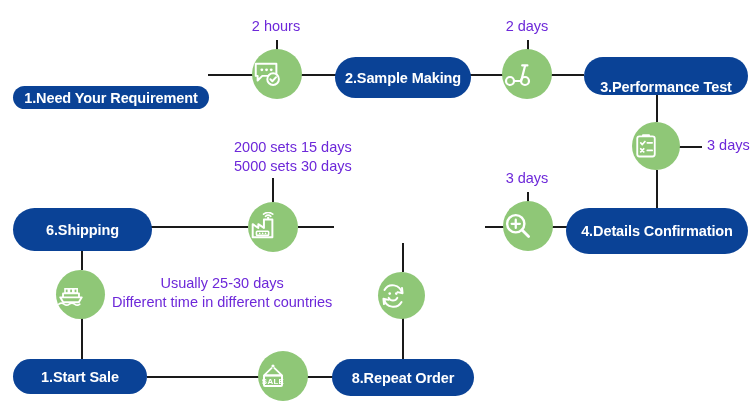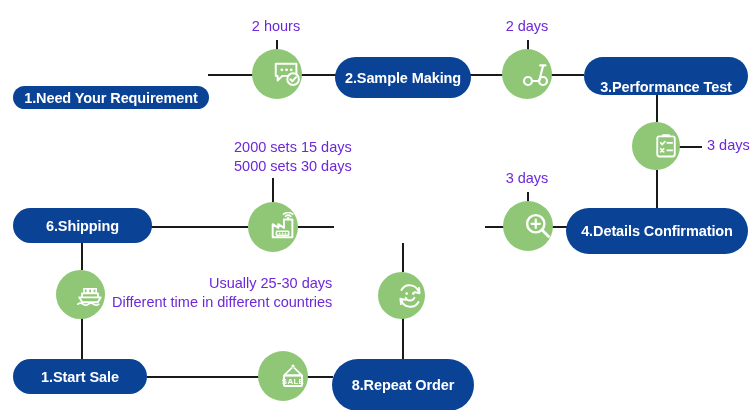--- a/index.html
+++ b/index.html
@@ -37,36 +37,36 @@
     z-index:5;
   }
 
   
   .node{
     position:absolute;
     border-radius:50%;
     background:#8fc777;
     display:flex;
     align-items:center;
-    justify-content:flex-end;
+    justify-content:flex-start;
     z-index:6;
   }
   .node svg{display:block;}
 
   
   .note{
     position:absolute;
     color:#6d28d9;
     font-size:14.5px;
     line-height:19px;
     white-space:pre;
     z-index:4;
   }
   .note.c{transform:translateX(-50%);text-align:center;}
-  .note.l{text-align:right;}
+  .note.l{text-align:center;}
 </style>
 </head>
 <body>
 
 <div id="stage">
 
   <div class="line h" style="left:208px;top:74px;width:46px;"></div>
   <div class="line h" style="left:300px;top:74px;width:36px;"></div>
   <div class="line h" style="left:470px;top:74px;width:33px;"></div>
   <div class="line h" style="left:551px;top:74px;width:33px;"></div>
@@ -133,21 +133,21 @@
       <rect x="6" y="5" width="20" height="23" rx="2.5" fill="none" stroke="#ffffff" stroke-width="2.1"></rect>
       <path d="M12.5 5V3.6h7V5" fill="none" stroke="#ffffff" stroke-width="2.1" stroke-linejoin="round"></path>
       <path d="M10 12.5l1.8 1.8 3-3.4" fill="none" stroke="#ffffff" stroke-width="2" stroke-linecap="round" stroke-linejoin="round"></path>
       <path d="M17.5 12.3h5.5" fill="none" stroke="#ffffff" stroke-width="2" stroke-linecap="round"></path>
       <path d="M10 19.2l3.4 3.4M13.4 19.2L10 22.6" fill="none" stroke="#ffffff" stroke-width="2" stroke-linecap="round"></path>
       <path d="M17.5 21h5.5" fill="none" stroke="#ffffff" stroke-width="2" stroke-linecap="round"></path>
     </svg>
   </div>
   <div class="note l" style="left:707px;top:136px;">3 days</div>
 
-  <div class="pill" style="left:13px;top:208px;width:139px;height:35px;">
+  <div class="pill" style="left:13px;top:208px;width:139px;height:43px;">
     <span>6.Shipping</span>
   </div>
 
   <div class="node" style="left:248px;top:202px;width:50px;height:50px;">
     <svg width="30" height="30" viewBox="0 0 32 32">
       <path d="M5 27V13l6 4V13l6 4V8h9v19z" fill="none" stroke="#ffffff" stroke-width="2.1" stroke-linejoin="round"></path>
       <rect x="9" y="20.5" width="13" height="4.4" rx="0.8" fill="none" stroke="#ffffff" stroke-width="1.7"></rect>
       <circle cx="12.5" cy="22.7" r="0.9" fill="#ffffff"></circle>
       <circle cx="15.6" cy="22.7" r="0.9" fill="#ffffff"></circle>
       <circle cx="18.7" cy="22.7" r="0.9" fill="#ffffff"></circle>
@@ -206,17 +206,17 @@
 
   <div class="node" style="left:258px;top:351px;width:50px;height:50px;">
     <svg width="30" height="30" viewBox="0 0 32 32">
       <circle cx="16" cy="5.3" r="1.7" fill="#ffffff"></circle>
       <path d="M15 7l-8.6 8.4h19.2L17 7" fill="none" stroke="#ffffff" stroke-width="1.9" stroke-linejoin="round"></path>
       <rect x="6.4" y="15.4" width="19.2" height="11.2" rx="1" fill="none" stroke="#ffffff" stroke-width="2.1"></rect>
       <text x="16" y="24" text-anchor="middle" font-family="Liberation Sans, sans-serif" font-size="8.4" font-weight="bold" fill="#ffffff" letter-spacing="0.4">SALE</text>
     </svg>
   </div>
 
-  <div class="pill" style="left:332px;top:359px;width:142px;height:52px;">
+  <div class="pill" style="left:332px;top:359px;width:142px;height:37px;">
     <span>8.Repeat Order</span>
   </div>
 
 </div>
 
 </body></html>

